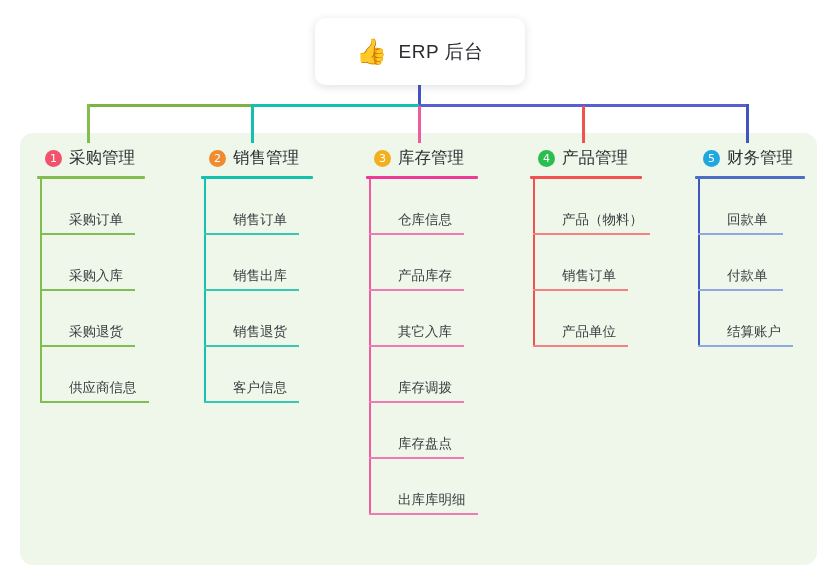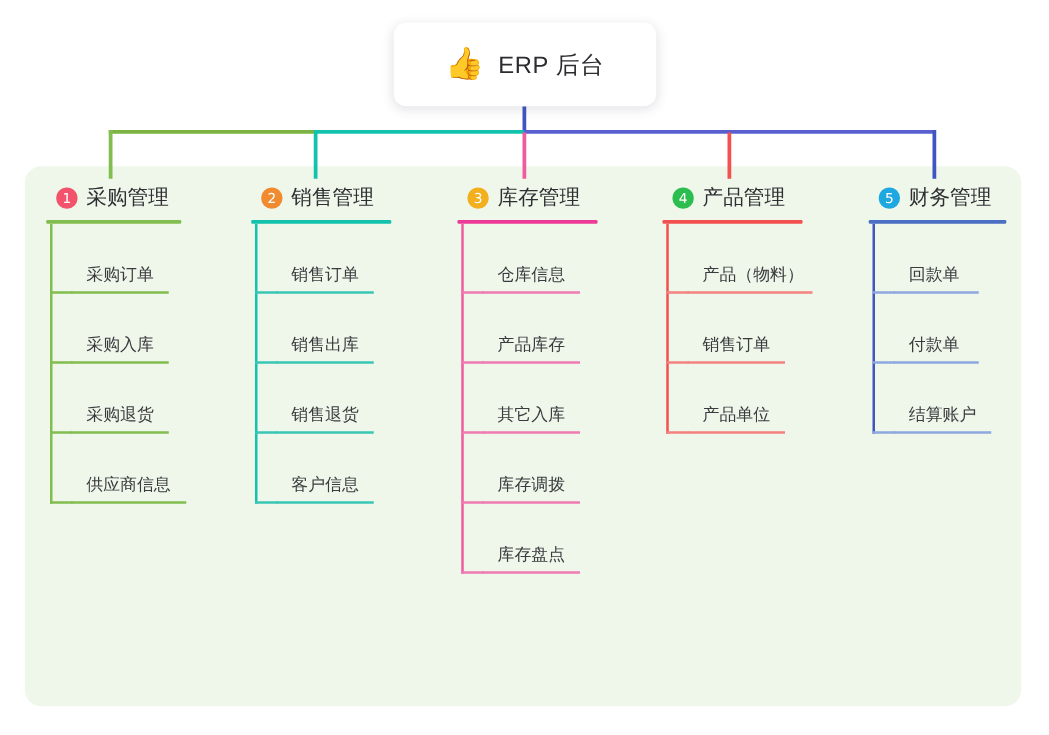--- a/index.html
+++ b/index.html
@@ -268,20 +268,26 @@
             <span class="leaf-tick" style="background: rgb(239, 123, 179);"></span>
             <span class="leaf-underline" style="background: rgb(239, 123, 179); width: 78px;"></span>
             <span class="leaf-label">库存调拨</span>
           </div>
           <div class="leaf">
             <span class="leaf-trunk" style="background: rgb(239, 91, 161);"></span>
             <span class="leaf-tick" style="background: rgb(239, 123, 179);"></span>
             <span class="leaf-underline" style="background: rgb(239, 123, 179); width: 78px;"></span>
             <span class="leaf-label">库存盘点</span>
           </div>
+          <div class="leaf">
+            <span class="leaf-trunk" style="background: rgb(239, 91, 161);"></span>
+            <span class="leaf-tick" style="background: rgb(239, 123, 179);"></span>
+            <span class="leaf-underline" style="background: rgb(239, 123, 179); width: 92px;"></span>
+            <span class="leaf-label">出库库明细</span>
+          </div>
         </div>
       </div>
       <div class="column" style="left: 530px; width: 150px;">
         <div class="col-header">
           <span class="badge" style="background: rgb(43, 190, 78);">4</span>
           <span class="col-title">产品管理</span>
         </div>
         <div class="col-rule" style="background: rgb(242, 81, 79); width: 112px;"></div>
         <div class="leaves">
           <div class="leaf">

